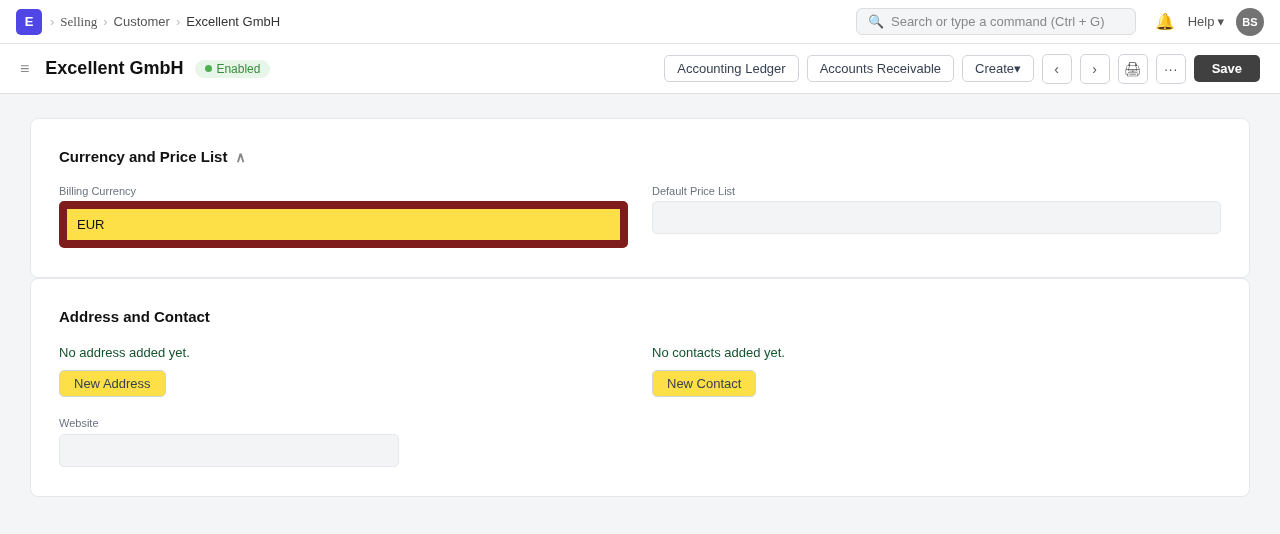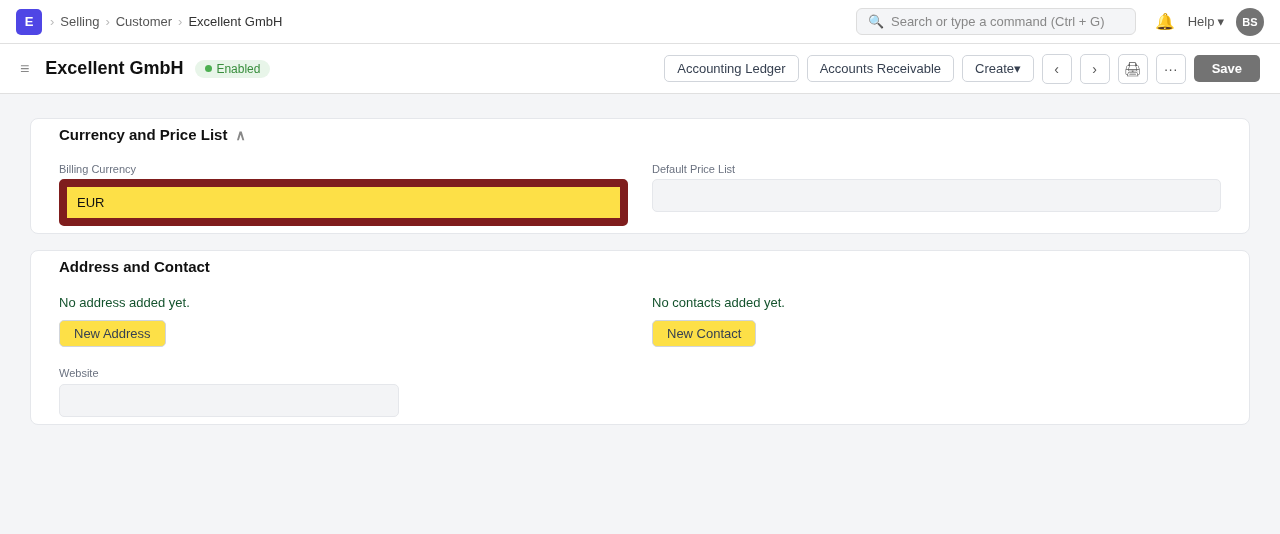--- a/index.html
+++ b/index.html
@@ -69,31 +69,31 @@
       border: 1px solid #d1d5db; background: #fff; color: #374151;
       padding: 5px 12px; border-radius: 5px; font-size: 13px; cursor: pointer;
       display: flex; align-items: center; 
     }
     .btn-icon {
       border: 1px solid #d1d5db; background: #fff; color: #555;
       width: 30px; height: 30px; border-radius: 5px; font-size: 14px; cursor: pointer;
       display: flex; align-items: center; justify-content: center;
     }
     .btn-save {
-      background: #737373; color: #fff; border: none;
+      background: #404040; color: #fff; border: none;
       padding: 6px 18px; border-radius: 5px; font-size: 13px; font-weight: 600; cursor: pointer;
     }
 
     
     .main-content { padding: 24px 20px; max-width: 1260px; margin: 0 auto; }
 
     
     .card {
       background: #fff; border-radius: 8px; border: 1px solid #e5e7eb;
-      margin-bottom: 16px; padding: 7px 28px;
+      padding: 29px 28px;
     }
     .section-title {
       font-size: 15px; font-weight: 700; color: #111;
       display: flex; align-items: center; gap: 8px; margin-bottom: 20px;
     }
     .chevron-up { color: #888; font-size: 14px; }
 
     .form-row { display: flex; gap: 24px; }
     .form-group { flex: 1; display: flex; flex-direction: column; gap: 4px; }
     .form-label { font-size: 11px; color: #6b7280; }
@@ -122,21 +122,21 @@
   </style>
 </head>
 <body>
 
 <div class="top-nav">
   <div class="app-icon">
     <span>E</span>
   </div>
   <div class="breadcrumb">
     <span style="color:#bbb;">›</span>
-    <span style="cursor:pointer;color:#555;">Selling</span>
+    <span style="cursor:pointer;color:#555;font-family:Liberation Serif, serif;">Selling</span>
     <span style="color:#bbb;">›</span>
     <span style="cursor:pointer;color:#555;">Customer</span>
     <span style="color:#bbb;">›</span>
     <span class="current">Excellent GmbH</span>
   </div>
   <div class="nav-search">
     <span style="font-size:13px;">🔍</span>
     <span>Search or type a command (Ctrl + G)</span>
   </div>
   <div class="nav-right">

